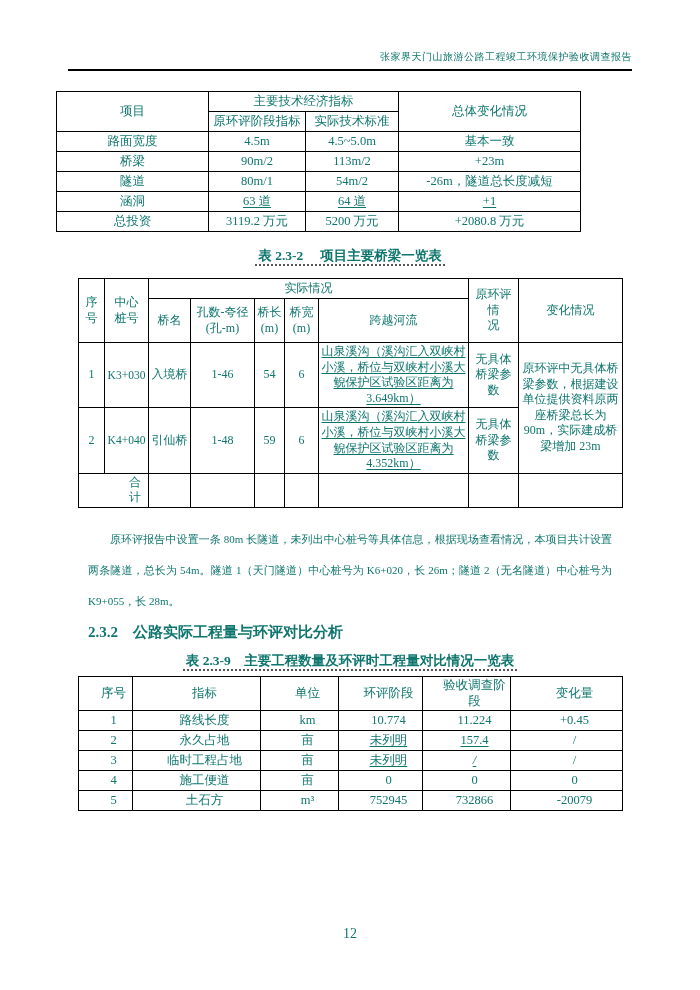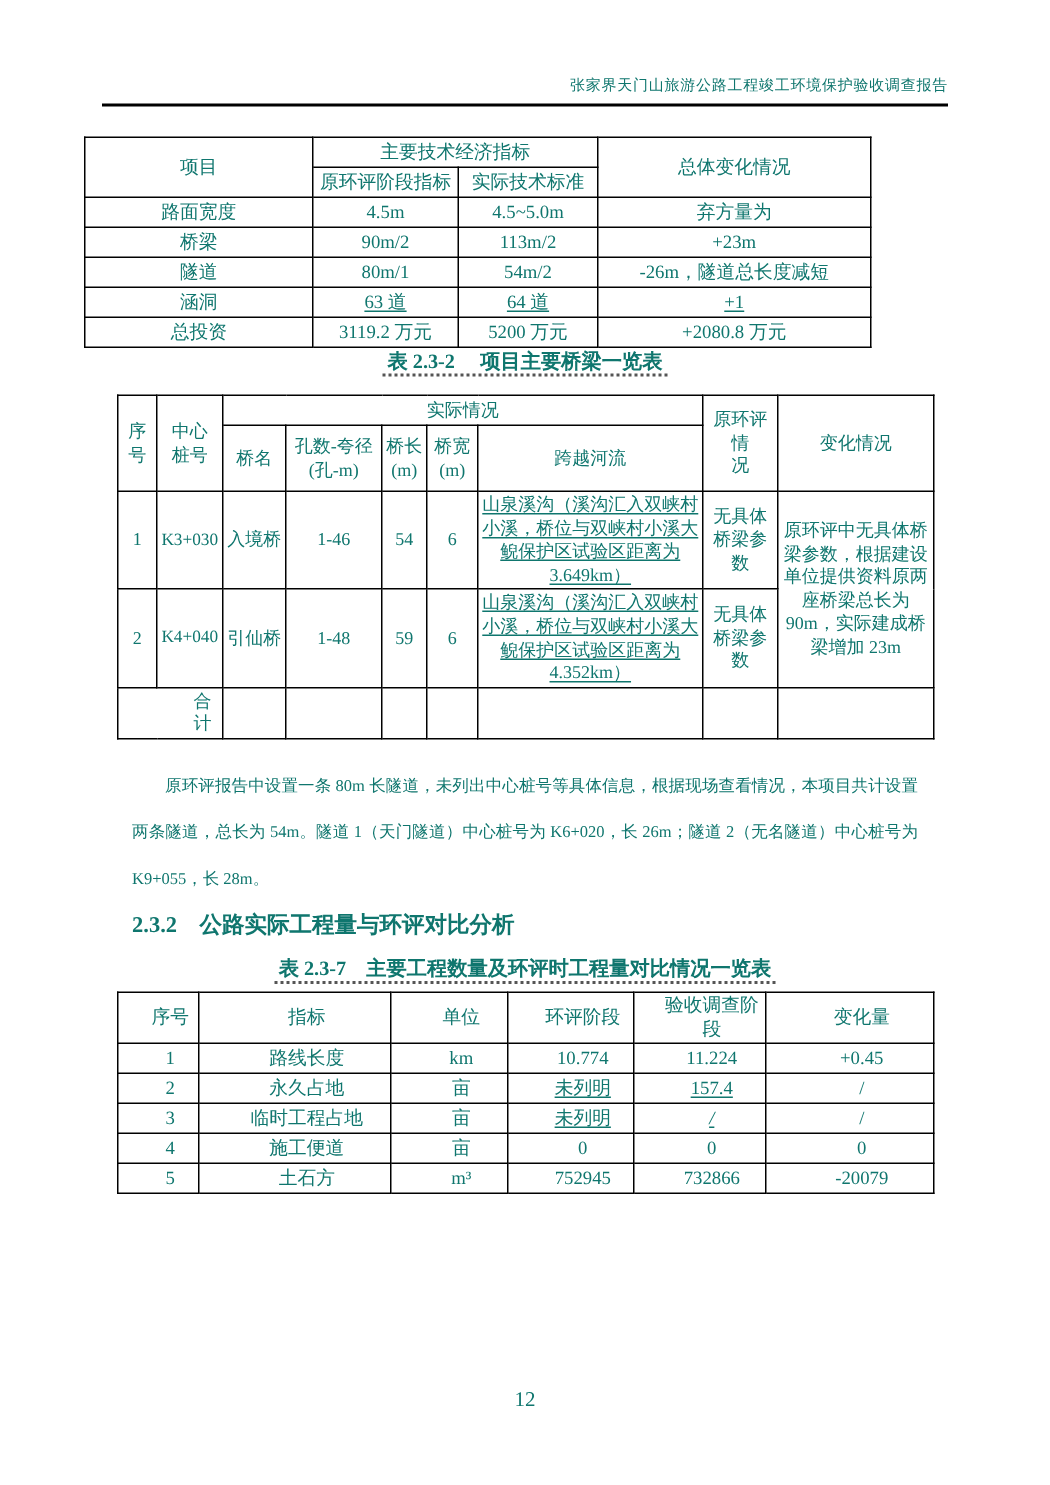--- a/index.html
+++ b/index.html
@@ -31,21 +31,21 @@
   }
   .t1 { width: 524px; margin: 20px 0 0 56px; font-size: 12.5px; border: 1.5px solid #000; }
   .t1 td { height: 20px; line-height: 1.25; }
   .t2 { width: 544px; margin: 13px 0 0 78px; font-size: 12px; line-height: 1.3; border: 1.5px solid #000; }
   .t2 .h1 td { height: 20px; }
   .t2 .h2 td { height: 44px; }
   .t2 .total td { height: 24px; padding-left: 45px; }
   .t2 .smalltxt { font-size: 11.5px; margin-top: 14px; }
   .t3 { width: 544px; margin: 6px 0 0 78px; font-size: 12.5px; border: 1.5px solid #000; }
   .t3 td { height: 20px; line-height: 1.25; padding-left: 18px; }
-  .tbl-title { text-align: center; font-weight: bold; font-size: 13.5px; }
+  .tbl-title { text-align: center; font-weight: bold; font-size: 13.5px; margin-top: 15px; }
   .tbl-title .tt { border-bottom: 2px dotted #555; padding: 0 3px 1px 3px; }
   .u { text-decoration: underline; text-underline-offset: 2px; }
   .i { font-style: italic; }
   .pre { white-space: pre-line; }
   .body-text {
     margin: 16px 88px 0 88px;
     font-size: 11px;
     line-height: 31px;
     text-align: justify;
     text-indent: 2em;
@@ -86,21 +86,21 @@
       <td rowspan="2">总体变化情况</td>
     </tr>
     <tr>
       <td>原环评阶段指标</td>
       <td>实际技术标准</td>
     </tr>
     <tr>
       <td>路面宽度</td>
       <td>4.5m</td>
       <td>4.5~5.0m</td>
-      <td>弃方量为</td>
+      <td>基本一致</td>
     </tr>
     <tr>
       <td>桥梁</td>
       <td>90m/2</td>
       <td>113m/2</td>
       <td>+23m</td>
     </tr>
     <tr>
       <td>隧道</td>
       <td>80m/1</td>
@@ -192,21 +192,21 @@
     </tr>
   </tbody>
     </table>
 
   <p class="body-text">原环评报告中设置一条 80m 长隧道，未列出中心桩号等具体信息，根据现场查看情况，本项目共计设置两条隧道，总长为 54m。隧道 1（天门隧道）中心桩号为 K6+020，长 26m；隧道 2（无名隧道）中心桩号为 K9+055，长 28m。</p>
 
   <div class="section-heading">2.3.2　公路实际工程量与环评对比分析</div>
 
 
   <div class="tbl-title" style="margin-top:4px">
-    <span class="tt">表 2.3-7　主要工程数量及环评时工程量对比情况一览表</span>
+    <span class="tt">表 2.3-9　主要工程数量及环评时工程量对比情况一览表</span>
   </div>
 
   <table class="t3">
     <colgroup>
       <col style="width:54px">
         <col style="width:128px">
         <col style="width:78px">
       <col style="width:84px">
         <col style="width:88px">
         <col style="width:112px">

